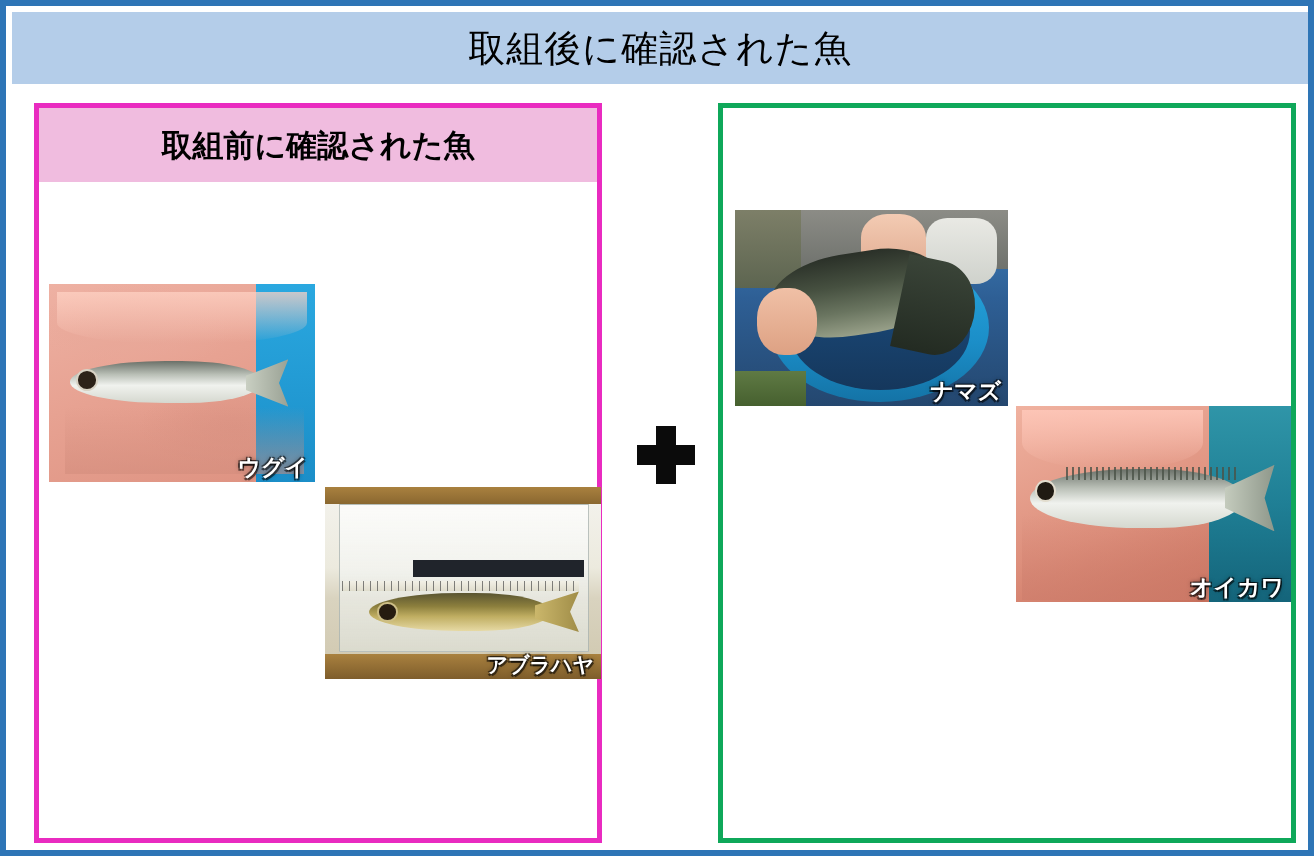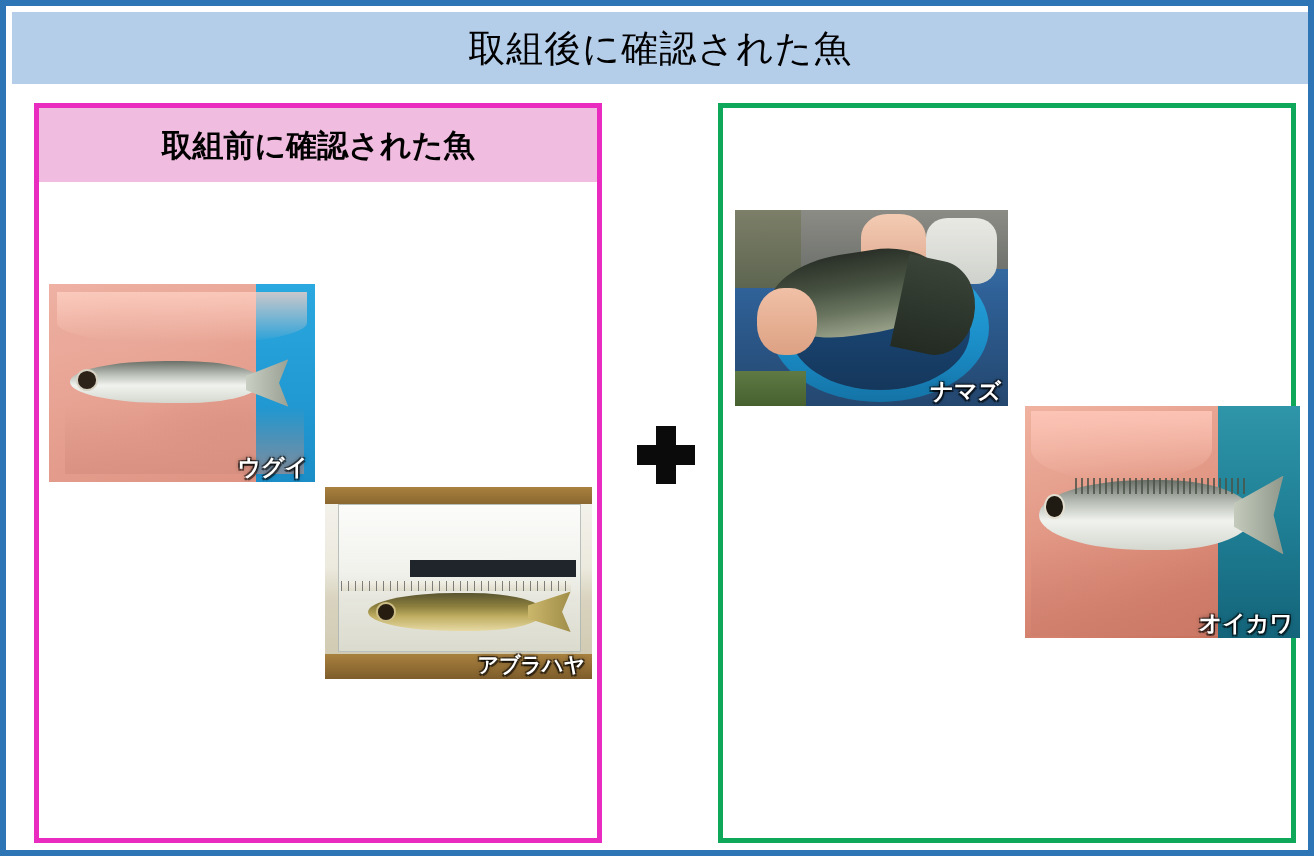--- a/index.html
+++ b/index.html
@@ -99,25 +99,25 @@
        1.5px  1.5px 0 rgba(0,0,0,.55),
        0 0 5px rgba(0,0,0,.6);
     white-space: nowrap;
     z-index: 4;
   }
   .photo .caption.small { font-size: 21px; }
   .photo-art { position: absolute; inset: 0; }
 
   
   .p-ugui      { left: 10px;  top: 90px;  width: 266px; height: 198px; }
-  .p-aburahaya { left: 286px; top: 95px;  width: 267px; height: 192px; }
+  .p-aburahaya { left: 286px; top: 95px;  width: 267px; height: 192px; padding-left: 9px; }
 
   
   .p-namazu   { left: 12px;  top: 90px;  width: 273px; height: 196px; }
-  .p-oikawa   { left: 302px; top: 90px;  width: 275px; height: 232px; }
+  .p-oikawa   { left: 293px; top: 90px;  width: 275px; height: 196px; }
 
   
   .plus {
     position: absolute;
     left: 631px;
     top: 420px;
     width: 58px;
     height: 58px;
   }
   .plus::before, .plus::after {

